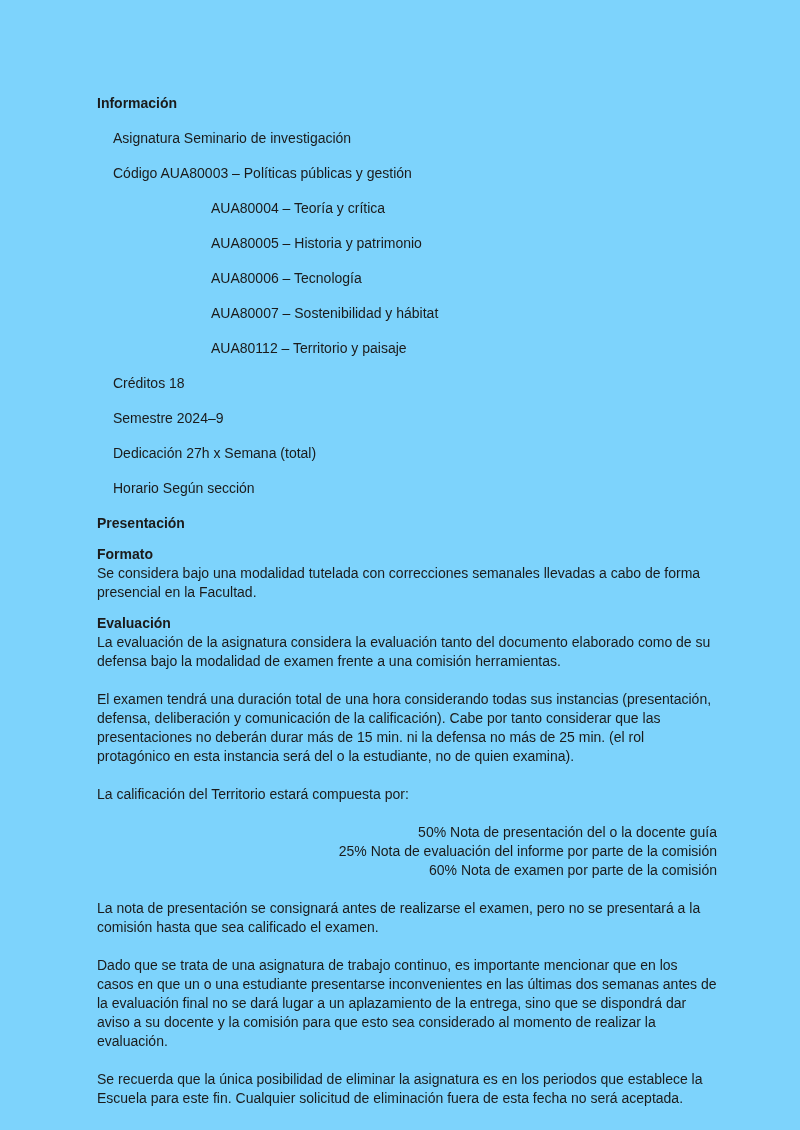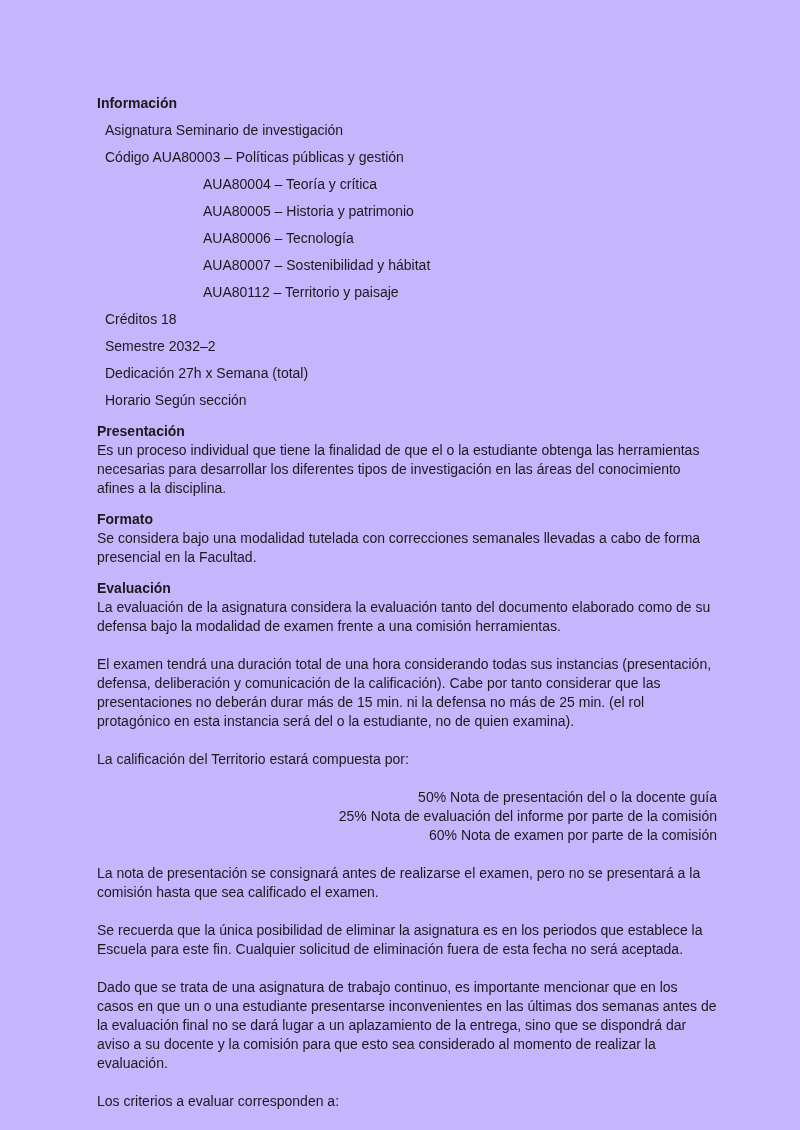--- a/index.html
+++ b/index.html
@@ -5,21 +5,21 @@
   html, body {
     margin: 0;
     padding: 0;
     background: #ffffff;
   }
   .page {
     position: relative;
     width: 800px;
     height: 1130px;
     box-sizing: border-box;
-    background: #c4b5fd;
+    background: #7dd3fc;
     padding: 94px 80px 40px 97px;
     font-family: "Liberation Sans", sans-serif;
     font-size: 14px;
     line-height: 19px;
     color: #1b1b1b;
     overflow: hidden;
   }
   .content {
     width: 620px;
   }
@@ -33,21 +33,21 @@
   .section:first-child {
     margin-top: 0;
   }
   p {
     margin: 0 0 19px 0;
   }
   p:last-child {
     margin-bottom: 0;
   }
   .line {
-    margin: 8px;
+    margin: 16px;
   }
   .code-sub {
     padding-left: 98px;
   }
   .nota-line {
     margin: 0;
     text-align: right;
   }
   .notas-block {
     margin: 0 0 19px 0;
@@ -66,48 +66,47 @@
     <div class="section">
       <div class="heading">Información</div>
       <div class="line">Asignatura Seminario de investigación</div>
       <div class="line">Código AUA80003 – Políticas públicas y gestión</div>
       <div class="line code-sub">AUA80004 – Teoría y crítica</div>
       <div class="line code-sub">AUA80005 – Historia y patrimonio</div>
       <div class="line code-sub">AUA80006 – Tecnología</div>
       <div class="line code-sub">AUA80007 – Sostenibilidad y hábitat</div>
       <div class="line code-sub">AUA80112 – Territorio y paisaje</div>
       <div class="line">Créditos 18</div>
-      <div class="line">Semestre 2032–2</div>
+      <div class="line">Semestre 2024–9</div>
       <div class="line">Dedicación 27h x Semana (total)</div>
       <div class="line">Horario Según sección</div>
     </div>
 
     <div class="section">
       <div class="heading">Presentación</div>
-      <p>Es un proceso individual que tiene la finalidad de que el o la estudiante obtenga las herramientas necesarias para desarrollar los diferentes tipos de investigación en las áreas del conocimiento afines a la disciplina.</p>
     </div>
 
     <div class="section">
       <div class="heading">Formato</div>
       <p>Se considera bajo una modalidad tutelada con correcciones semanales llevadas a cabo de forma presencial en la Facultad.</p>
     </div>
 
     <div class="section">
       <div class="heading">Evaluación</div>
       <p>La evaluación de la asignatura considera la evaluación tanto del documento elaborado como de su defensa bajo la modalidad de examen frente a una comisión herramientas.</p>
       <p>El examen tendrá una duración total de una hora considerando todas sus instancias (presentación, defensa, deliberación y comunicación de la calificación). Cabe por tanto considerar que las presentaciones no deberán durar más de 15 min. ni la defensa no más de 25 min. (el rol protagónico en esta instancia será del o la estudiante, no de quien examina).</p>
       <p>La calificación del Territorio estará compuesta por:</p>
 
       <div class="notas-block">
         <div class="nota-line">50% Nota de presentación del o la docente guía</div>
         <div class="nota-line">25% Nota de evaluación del informe por parte de la comisión</div>
         <div class="nota-line">60% Nota de examen por parte de la comisión</div>
       </div>
 
       <p>La nota de presentación se consignará antes de realizarse el examen, pero no se presentará a la comisión hasta que sea calificado el examen.</p>
+      <p>Dado que se trata de una asignatura de trabajo continuo, es importante mencionar que en los casos en que un o una estudiante presentarse inconvenientes en las últimas dos semanas antes de la evaluación final no se dará lugar a un aplazamiento de la entrega, sino que se dispondrá dar aviso a su docente y la comisión para que esto sea considerado al momento de realizar la evaluación.</p>
       <p>Se recuerda que la única posibilidad de eliminar la asignatura es en los periodos que establece la Escuela para este fin. Cualquier solicitud de eliminación fuera de esta fecha no será aceptada.</p>
-      <p>Dado que se trata de una asignatura de trabajo continuo, es importante mencionar que en los casos en que un o una estudiante presentarse inconvenientes en las últimas dos semanas antes de la evaluación final no se dará lugar a un aplazamiento de la entrega, sino que se dispondrá dar aviso a su docente y la comisión para que esto sea considerado al momento de realizar la evaluación.</p>
       <p>Los criterios a evaluar corresponden a:</p>
 
     </div>
 
   </div>
 </div>
 
 </body></html>

